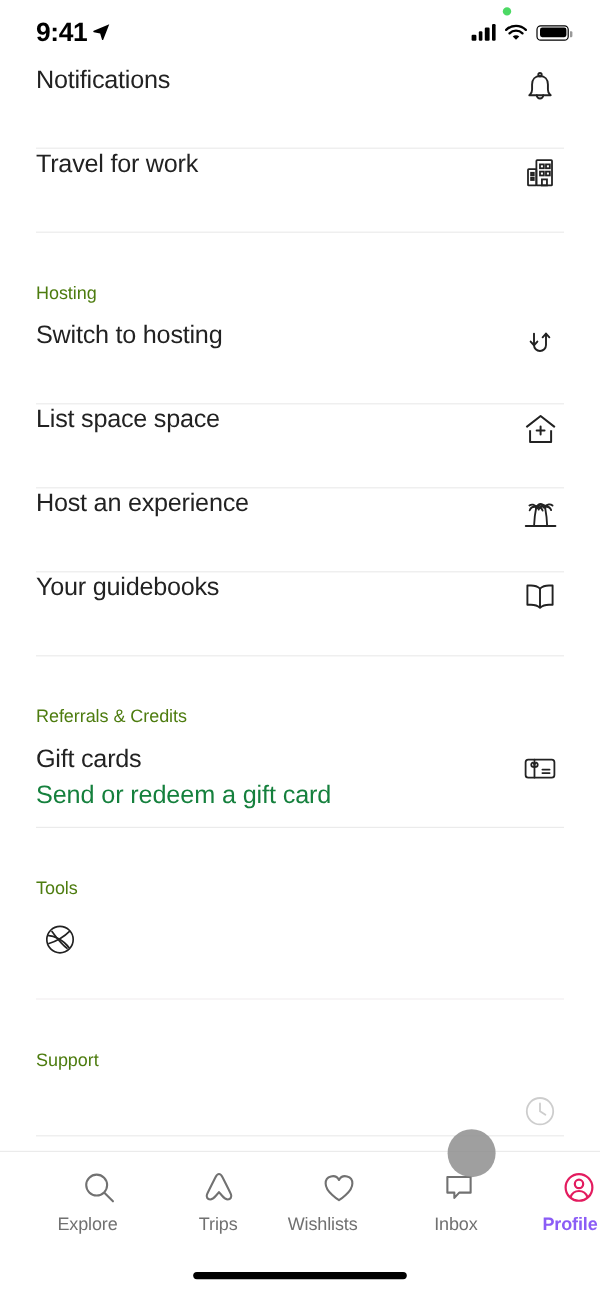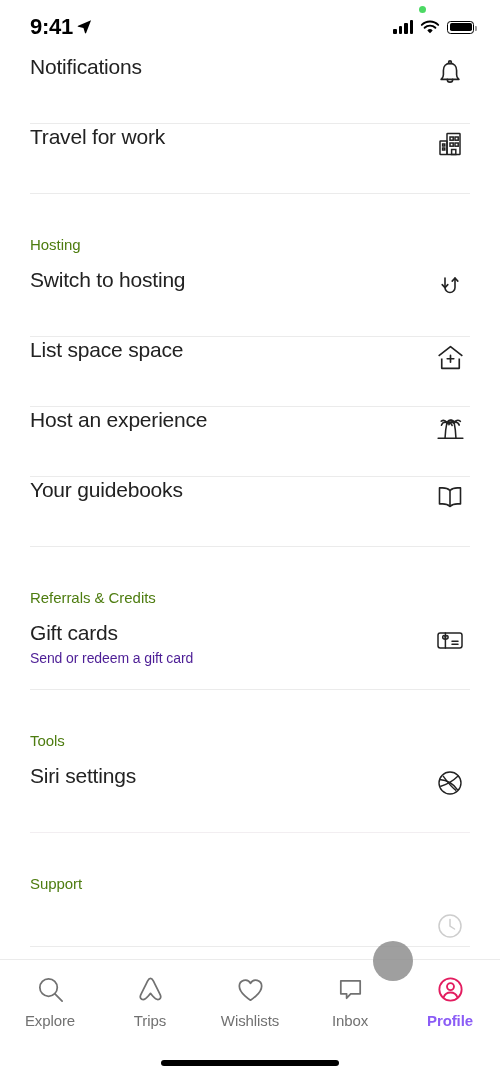--- a/index.html
+++ b/index.html
@@ -56,21 +56,21 @@
     min-height:69px;
     margin:0 30px;
     display:flex; align-items:flex-start; justify-content:space-between;
     gap:12px;
   }
   .row .txt{ display:flex; flex-direction:column; gap:4px; }
   .row-title{
     font-size:21px; color:#222222; letter-spacing:-0.2px; line-height:1.25;
   }
   .row-sub{
-    font-size:14px; color:#4c1d95; letter-spacing:-0.1px; line-height:1.25;
+    font-size:21px; color:#15803d; letter-spacing:-0.1px; line-height:1.25;
   }
   .row .ico{
     width:40px; height:40px; flex:0 0 40px;
     display:flex; align-items:center; justify-content:center;
   }
   .divider{ height:1px; background:#ebebeb; margin:0 30px; }
   .divider.pink{ background:#f2eef1; }
   .section-head{
     font-size:15px; color:#4d7c0f; letter-spacing:-0.05px;
     margin:0 30px; padding:42px 0 14px 0;
@@ -86,21 +86,21 @@
   }
 
   
   .tabbar{
     position:absolute; left:0; right:0; bottom:0; height:121px;
     background:#ffffff; border-top:1px solid #ebebeb;
     display:flex; align-items:flex-start; justify-content:space-around;
     padding-top:14px; z-index:30;
   }
   .tab{
-    width:96px; display:flex; flex-direction:column; align-items:center; gap:7px;
+    width:96px; display:flex; flex-direction:column; align-items:flex-end; gap:7px;
   }
   .tab .tlabel{ font-size:15px; color:#717171; letter-spacing:-0.1px; }
   .tab.active .tlabel{ color:#8b5cf6; font-weight:bold; }
   .home-indicator{
     position:absolute; bottom:14px; left:50%; transform:translateX(-50%);
     width:178px; height:6px; border-radius:3px; background:#000;
   }
 </style>
 </head>
 <body>
@@ -245,23 +245,20 @@
         <path d="M11.4 15.2c-1.6 0-2.7-.8-2.7-2s.8-1.8 1.7-1.5c1 .3 1 2.1 1 3.5zM11.4 15.2c1.6 0 2.7-.8 2.7-2s-.8-1.8-1.7-1.5c-1 .3-1 2.1-1 3.5z"></path>
         <path d="M18 17.3h6M18 20.2h6" stroke-linecap="round"></path>
       </svg>
     </div>
   </div>
   <div class="divider"></div>
 
   <div class="section-head">Tools</div>
 
   <div class="row">
-    <div class="txt">
-      <div class="row-title">Siri settings</div>
-    </div>
     <div class="ico">
       <svg width="32" height="32" viewBox="0 0 32 32" fill="none" stroke="#222" stroke-width="1.4">
         <circle cx="16" cy="16" r="11"></circle>
         <path d="M5.6 12.5c5.5.4 13.3 3.5 18.2 10.6"></path>
         <path d="M6.2 19.5c4.6-1.4 12.6-5.2 18.4-11"></path>
         <path d="M9 8.8c2.4 3.3 8.5 11.4 13.3 14.8"></path>
       </svg>
     </div>
   </div>
   <div class="divider pink"></div>

